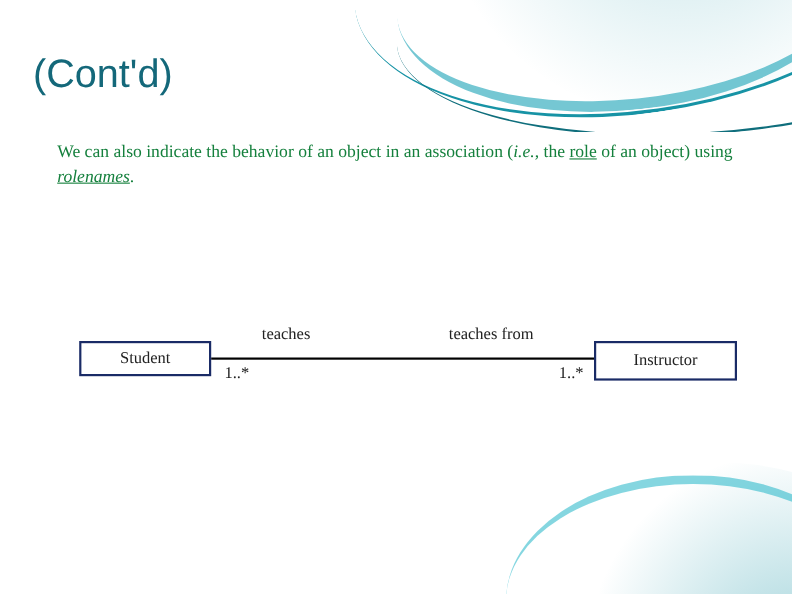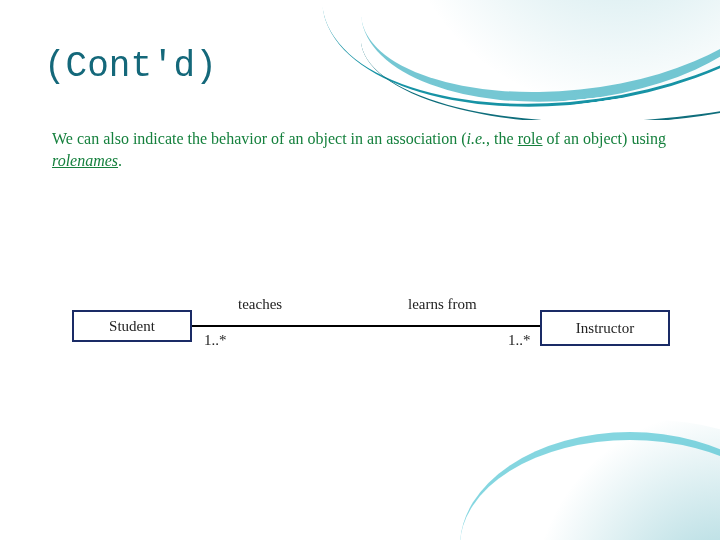--- a/index.html
+++ b/index.html
@@ -75,25 +75,25 @@
     width: 340px;
     height: 220px;
     border-radius: 50%;
     border-top: 8px solid #22b6c8;
     opacity: 0.55;
     pointer-events: none;
   }
 
   .title {
     position: absolute;
-    left: 44px;
+    left: 30px;
     top: 46px;
     font-size: 36px;
     color: #14687a;
-    font-family: Liberation Mono, monospace;
+    font-family: Liberation Sans, sans-serif;
   }
 
   .body-text {
     position: absolute;
     left: 52px;
     top: 128px;
     width: 620px;
     font-size: 16px;
     line-height: 1.35;
     color: #15803d;
@@ -162,17 +162,17 @@
 </div>
 
 <div class="class-box student-box">Student</div>
 
 <div class="class-box instructor-box">Instructor</div>
 
 <div class="assoc-line"></div>
 
 <div class="dlabel role-teaches">teaches</div>
 
-<div class="dlabel role-learns">learns from</div>
+<div class="dlabel role-learns">teaches from</div>
 
 <div class="dlabel mult-left">1..*</div>
 
 <div class="dlabel mult-right">1..*</div>
 
 </body></html>

